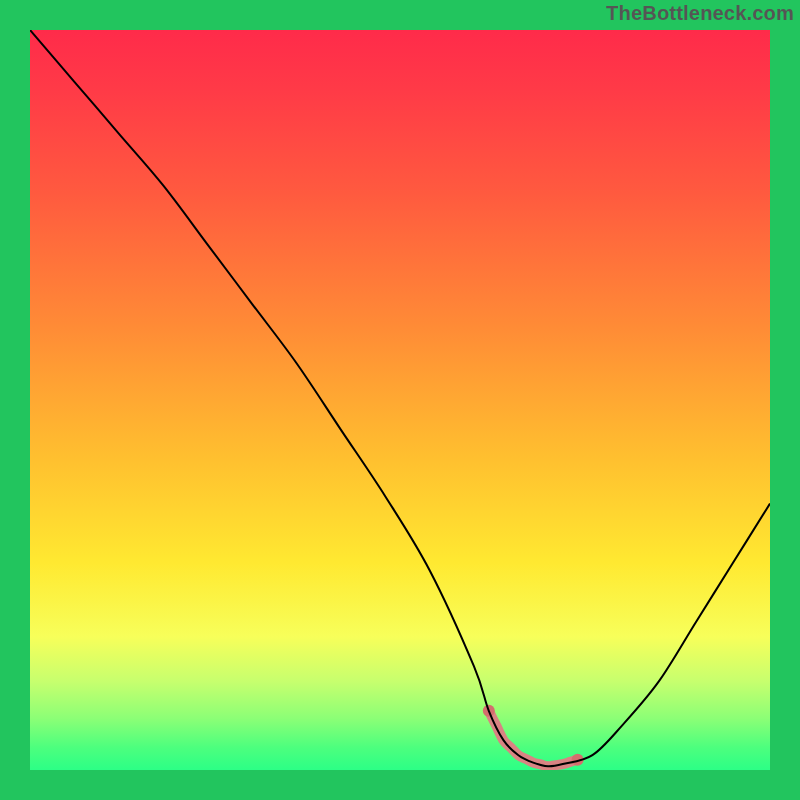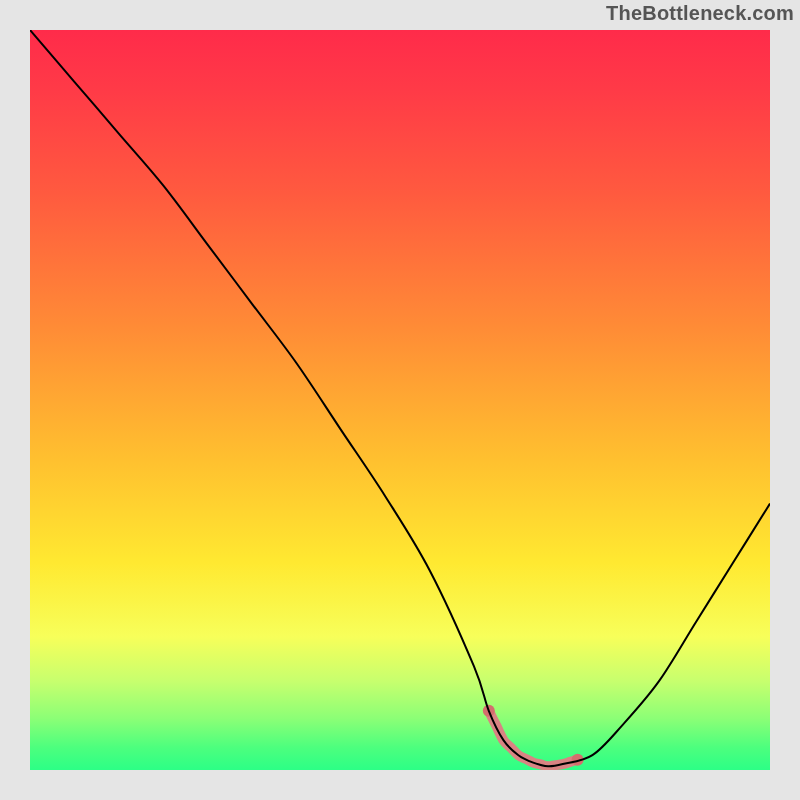--- a/index.html
+++ b/index.html
@@ -8,21 +8,21 @@
     width: 800px;
     height: 800px;
     background: #000;
     overflow: hidden;
     font-family: Arial, Helvetica, sans-serif;
   }
   .frame {
     position: relative;
     width: 800px;
     height: 800px;
-    background: #e5e5e5;
+    background: #22c55e;
   }
   .watermark {
     position: absolute;
     top: 2px;
     right: 6px;
     color: #555;
     font-size: 20px;
     font-weight: 600;
     letter-spacing: 0.2px;
     z-index: 5;

